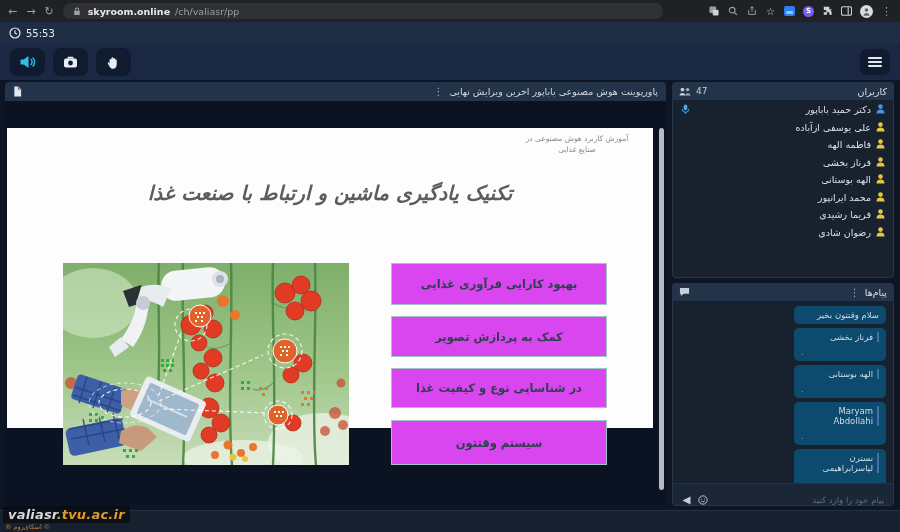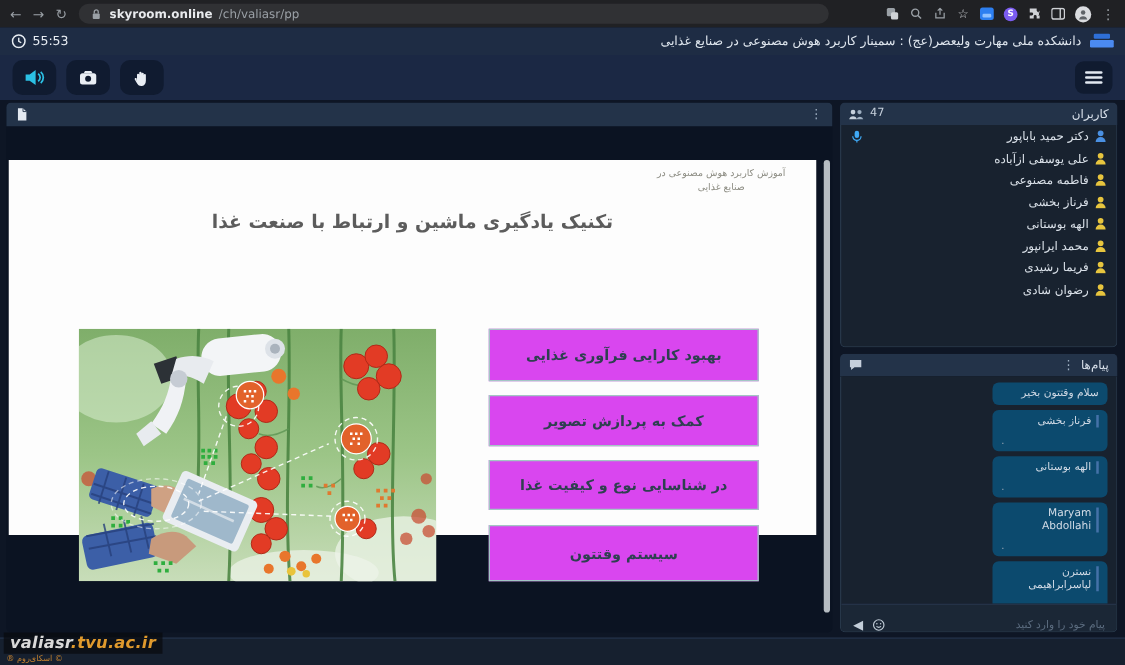--- a/index.html
+++ b/index.html
@@ -41,21 +41,21 @@
   .stage-titlebar { height:19px; background:#233349; display:flex; align-items:center; gap:6px; padding:0 8px; }
   .stage-title { color:#cdd7e2; font-size:9.5px; direction:rtl; }
   .dots { color:#9fb0c2; font-size:10px; cursor:pointer; }
   .spacer { flex:1; }
   .stage-body { flex:1; position:relative; }
   .slide { position:absolute; left:2px; top:27px; width:646px; height:300px; background:#fdfdfd; }
   .stage-scrollbar { position:absolute; right:2px; top:27px; width:5px; height:362px; background:#b6bcc2; border-radius:3px; cursor:pointer; }
 
   
   .corner-note { position:absolute; top:5px; right:6px; width:140px; color:#8a8a80; font-size:7.5px; line-height:1.5; text-align:center; direction:rtl; }
-  .slide-title { position:absolute; top:40px; left:0; right:0; text-align:center; color:#5c5c5c; font-size:15px; font-weight:bold; direction:rtl; }
+  .slide-title { position:absolute; top:53px; left:0; right:0; text-align:center; color:#5c5c5c; font-size:20px; font-weight:bold; direction:rtl;font-style:italic; }
   .slide-photo { position:absolute; left:56px; top:135px; width:286px; height:202px; }
   .slide-box { position:absolute; right:46px; width:216px; background:#d946ef; border:1px solid #a3c6c4; display:flex; align-items:center; justify-content:center; color:#2e4050; font-size:11.5px; font-weight:bold; direction:rtl; }
   .slide-box:nth-child(1){ top:135px; height:42px; }
   .slide-box:nth-child(2){ top:188px; height:41px; }
   .slide-box:nth-child(3){ top:240px; height:40px; }
   .slide-box:nth-child(4){ top:292px; height:45px; }
 
   
   .sidebar { width:222px; display:flex; flex-direction:column; gap:5px; }
   .panel { display:flex; flex-direction:column; border-radius:4px; overflow:hidden; }
@@ -154,27 +154,20 @@
   </div>
 
   <div class="app-header">
     <span class="timer">
       <svg width="12" height="12" viewBox="0 0 12 12">
           <circle cx="6" cy="6" r="5" fill="none" stroke="#e8edf3" stroke-width="1.2"></circle>
           <path d="M6 3.2 V6 L8 7.2" fill="none" stroke="#e8edf3" stroke-width="1.1"></path>
         </svg>
       <span>55:53</span>
     </span>
-    <div class="header-right">
-      <span class="session-title">دانشکده ملی مهارت ولیعصر(عج) : سمینار کاربرد هوش مصنوعی در صنایع غذایی</span>
-      <span class="org-logo">
-          <span class="l1"></span>
-          <span class="l2"></span>
-        </span>
-    </div>
   </div>
 
   <div class="toolbar">
     <div class="tool-btn">
       <svg width="17" height="14" viewBox="0 0 17 14">
           <path d="M1.5 4.5 h3.2 L9.5 1 v12 L4.7 9.5 H1.5 z" fill="#2bc0e4"></path>
           <path d="M11.5 4 a3.6 3.6 0 0 1 0 6" fill="none" stroke="#2bc0e4" stroke-width="1.4"></path>
           <path d="M13.6 2.5 a6 6 0 0 1 0 9" fill="none" stroke="#2bc0e4" stroke-width="1.4"></path>
         </svg>
     </div>
@@ -200,20 +193,21 @@
   <div class="main">
 
     <div class="stage-panel">
       <div class="stage-titlebar">
         <svg width="9" height="11" viewBox="0 0 10 12">
             <path d="M1.5 0.5 h4.5 l3 3 v8 h-7.5 z" fill="#e3e9f1"></path>
             <path d="M6 0.5 v3 h3" fill="none" stroke="#233349" stroke-width="0.8"></path>
           </svg>
         <span class="spacer"></span>
         <span class="dots">⋮</span>
+        <span class="stage-title">پاورپوینت هوش مصنوعی باباپور اخرین ویرایش نهایی</span>
       </div>
       <div class="stage-body">
         <div class="slide">
           <div class="corner-note">
             <span>آموزش کاربرد هوش مصنوعی در</span><br>
             <span>صنایع غذایی</span>
           </div>
           <div class="slide-title">تکنیک یادگیری ماشین و ارتباط با صنعت غذا</div>
 
           <svg class="slide-photo" viewBox="0 0 286 202">
@@ -466,21 +460,21 @@
               </span>
               <span class="uname">علی یوسفی ازآباده</span>
             </div>
             <div class="user-row">
               <span class="uicon yellow">
                 <svg width="9" height="10" viewBox="0 0 9 10">
                   <circle cx="4.5" cy="2.6" r="2.3" fill="currentColor"></circle>
                   <path d="M0.5 9.6 a4 4 0 0 1 8 0 z" fill="currentColor"></path>
                 </svg>
               </span>
-              <span class="uname">فاطمه مصنوعی</span>
+              <span class="uname">فاطمه الهه</span>
             </div>
             <div class="user-row">
               <span class="uicon yellow">
                 <svg width="9" height="10" viewBox="0 0 9 10">
                   <circle cx="4.5" cy="2.6" r="2.3" fill="currentColor"></circle>
                   <path d="M0.5 9.6 a4 4 0 0 1 8 0 z" fill="currentColor"></path>
                 </svg>
               </span>
               <span class="uname">فرناز بخشی</span>
             </div>

